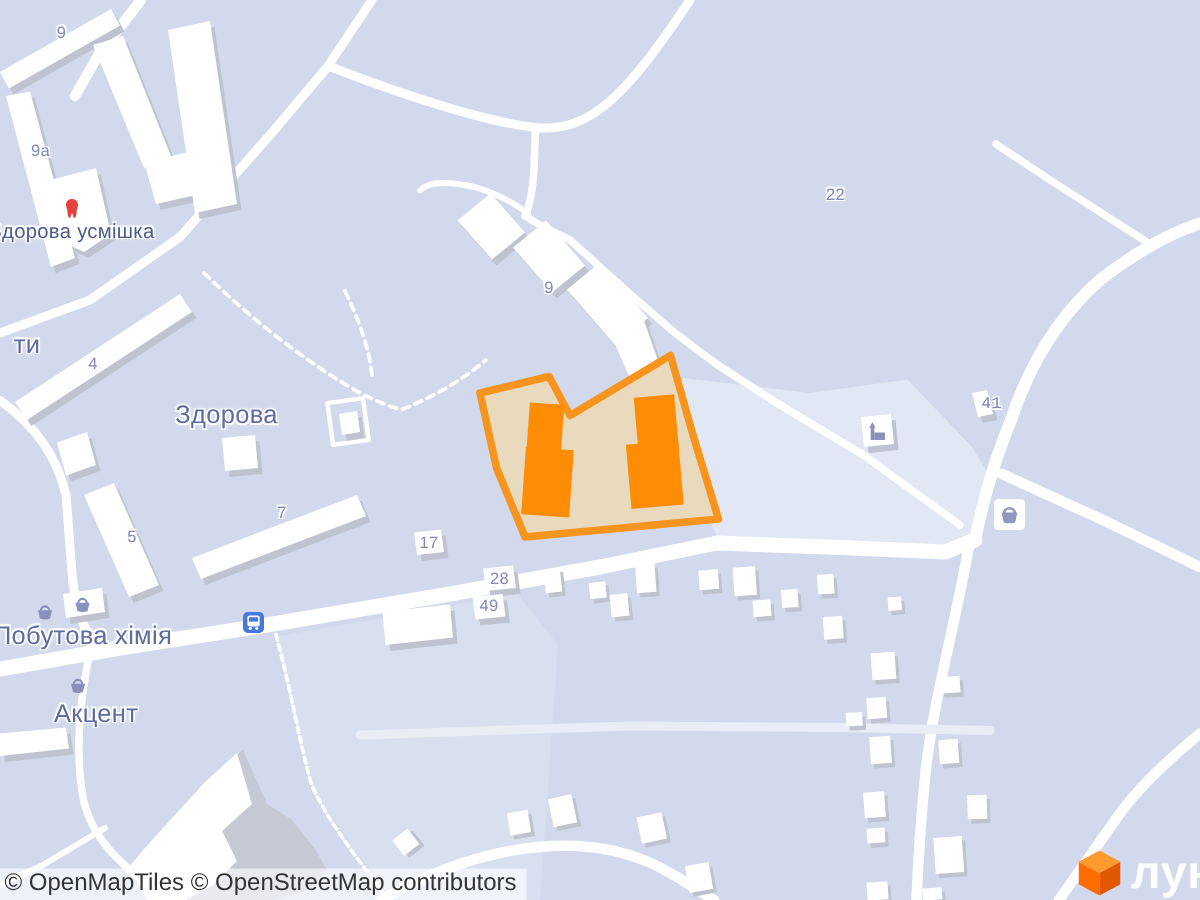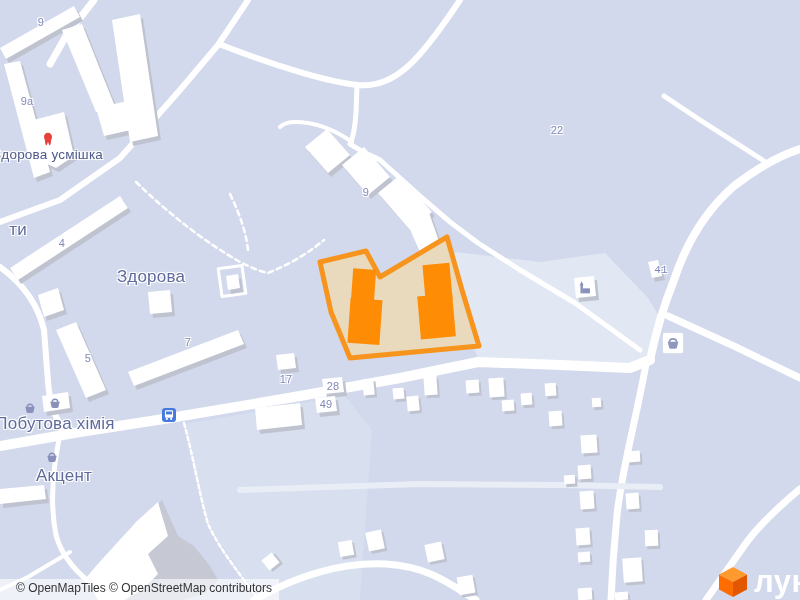--- a/index.html
+++ b/index.html
@@ -13,21 +13,21 @@
     position:absolute;transform:translate(-50%,-50%);white-space:nowrap;
     pointer-events:none;letter-spacing:.2px;
     text-shadow:-1px -1px 0 #fff,1px -1px 0 #fff,-1px 1px 0 #fff,1px 1px 0 #fff,0 0 3px #fff;
   }
   .map-label.num{font-size:11px;color:#8288b9;}
   .map-label.place{font-size:17px;color:#5f6b9d;margin-left:12px;}
   .map-label.poi{font-size:13.5px;color:#4d5a8a;}
   .poi-icon{position:absolute;transform:translate(-50%,-50%);}
   #attribution{
     position:absolute;left:0;bottom:0;background:rgba(255,255,255,.62);
-    font-size:12px;color:#333;padding:2px 7px 4px 16px;line-height:15px;
+    font-size:16px;color:#333;padding:2px 7px 4px 3px;line-height:15px;
   }
   #attribution span{color:#333;text-decoration:none;}
   #lun-logo{
     position:absolute;left:719px;top:566px;display:flex;align-items:center;gap:7px;
   }
   #lun-logo .logo-text{
     color:#fff;font-weight:700;font-size:31px;line-height:31px;letter-spacing:.5px;
     font-family:"Liberation Sans",sans-serif;
   }
 </style>
@@ -230,21 +230,21 @@
       <polygon points="14,15 28,7.5 28,22.5 14,30" fill="#e25800"></polygon>
     </svg>
     <span class="logo-text">лун</span>
   </div>
 <div class="map-label num" style="left: 41px; top: 22px;">9</div>
     <div class="map-label num" style="left: 27px; top: 101px;">9а</div>
     <div class="map-label num" style="left: 62px; top: 243px;">4</div>
     <div class="map-label num" style="left: 88px; top: 358px;">5</div>
     <div class="map-label num" style="left: 188px; top: 342px;">7</div>
     <div class="map-label num" style="left: 366px; top: 192px;">9</div>
-    <div class="map-label num" style="left: 286px; top: 362px; margin-top: 17px;">17</div>
+    <div class="map-label num" style="left: 286px; top: 362px;">17</div>
     <div class="map-label num" style="left: 333px; top: 386px; text-align: right;">28</div>
     <div class="map-label num" style="left: 326px; top: 404px;">49</div>
     <div class="map-label num" style="left: 557px; top: 130px;">22</div>
     <div class="map-label num" style="left: 661px; top: 270px; font-family: Liberation Mono, monospace;">41</div>
     <div class="map-label place" style="left: 139px; top: 277px;">Здорова</div>
     <div class="map-label poi" style="left: 48px; top: 154px;">Здорова усмішка</div>
     <div class="map-label place" style="left: 43px; top: 424px;">Побутова хімія</div>
     <div class="map-label place" style="left: 52px; top: 476px;">Акцент</div>
     <div class="map-label place" style="left: 6px; top: 230px;">ти</div>
     <svg class="poi-icon" width="16" height="16" viewBox="0 0 24 24" style="left: 48px; top: 139px;">

